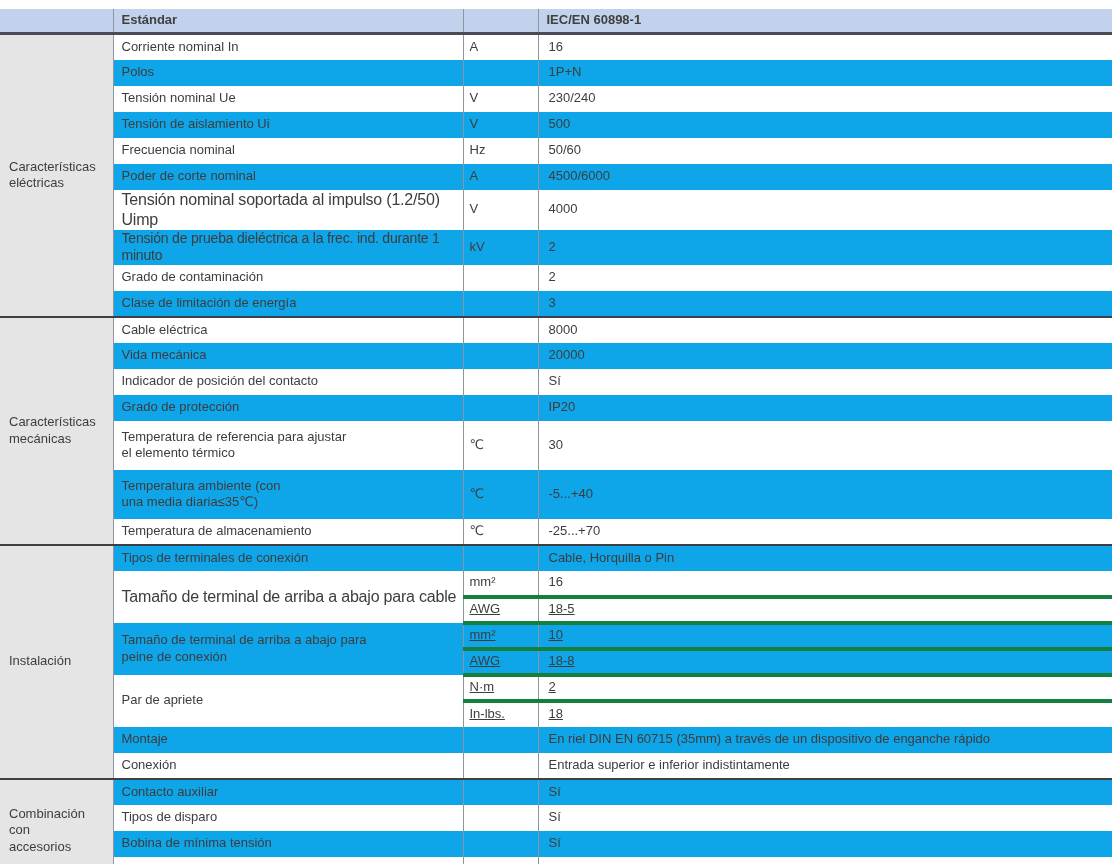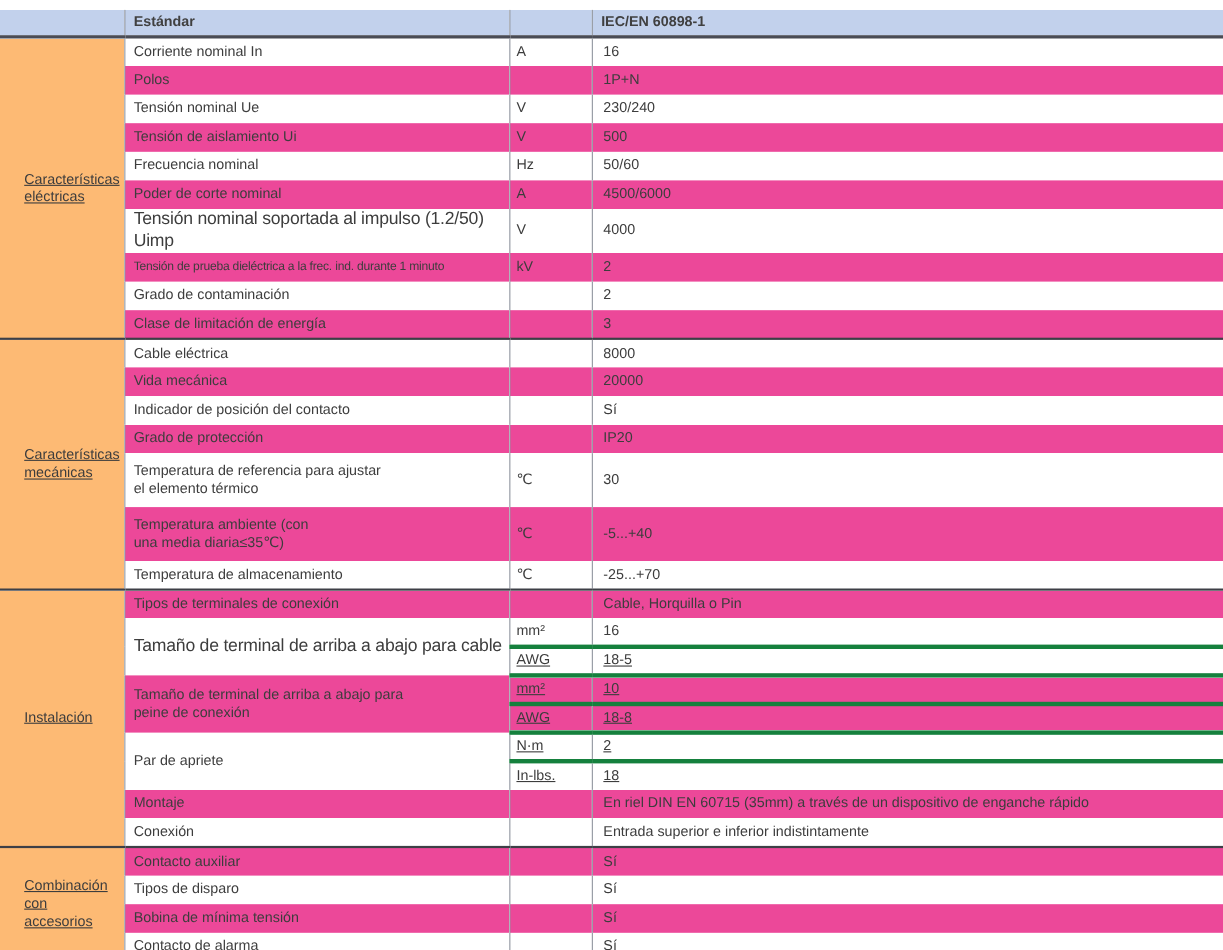--- a/index.html
+++ b/index.html
@@ -42,35 +42,34 @@
     font-weight: bold;
     color: #404040;
     border-bottom: 3px solid #4a4c55;
   }
   .vline { border-right: 1px solid #8f959e; }
 
   tr.h-norm { height: 26px; }
   tr.h-tall { height: 49px; margin-top: 38px; }
 
   td.sec {
-    background: #fdba74;
+    background: #e5e5e5;
     white-space: pre-line;
-    padding-left: 22px;
+    padding-left: 9px;
     padding-right: 2px;
-    text-decoration: underline;
   }
   td.param {
     white-space: pre-line;
   }
   td.value { padding-left: 10px; }
   td.unit  { padding-left: 6px; }
 
-  td.alt { background: #ec4899; }
+  td.alt { background: #0ea5e9; }
   td.fs-s  { font-size: 16px;   letter-spacing: -0.2px; }
-  td.fs-xs { font-size: 11px; letter-spacing: -0.2px; }
+  td.fs-xs { font-size: 14px; letter-spacing: -0.2px; }
   td.sub2  { border-top: 4px solid #15803d; text-decoration: underline; }
   td.sec-top { border-top: 2px solid #3d3f46; }
 </style>
 </head>
 <body>
 
 <div class="page">
   <table class="spec">
     <colgroup>
       <col class="c1">

